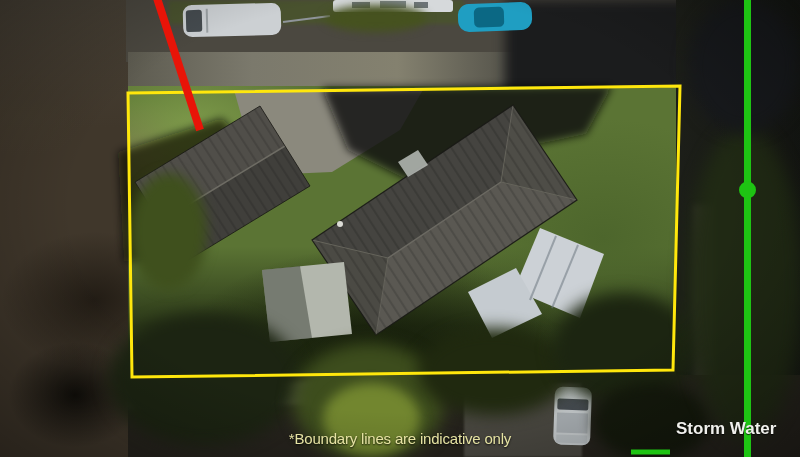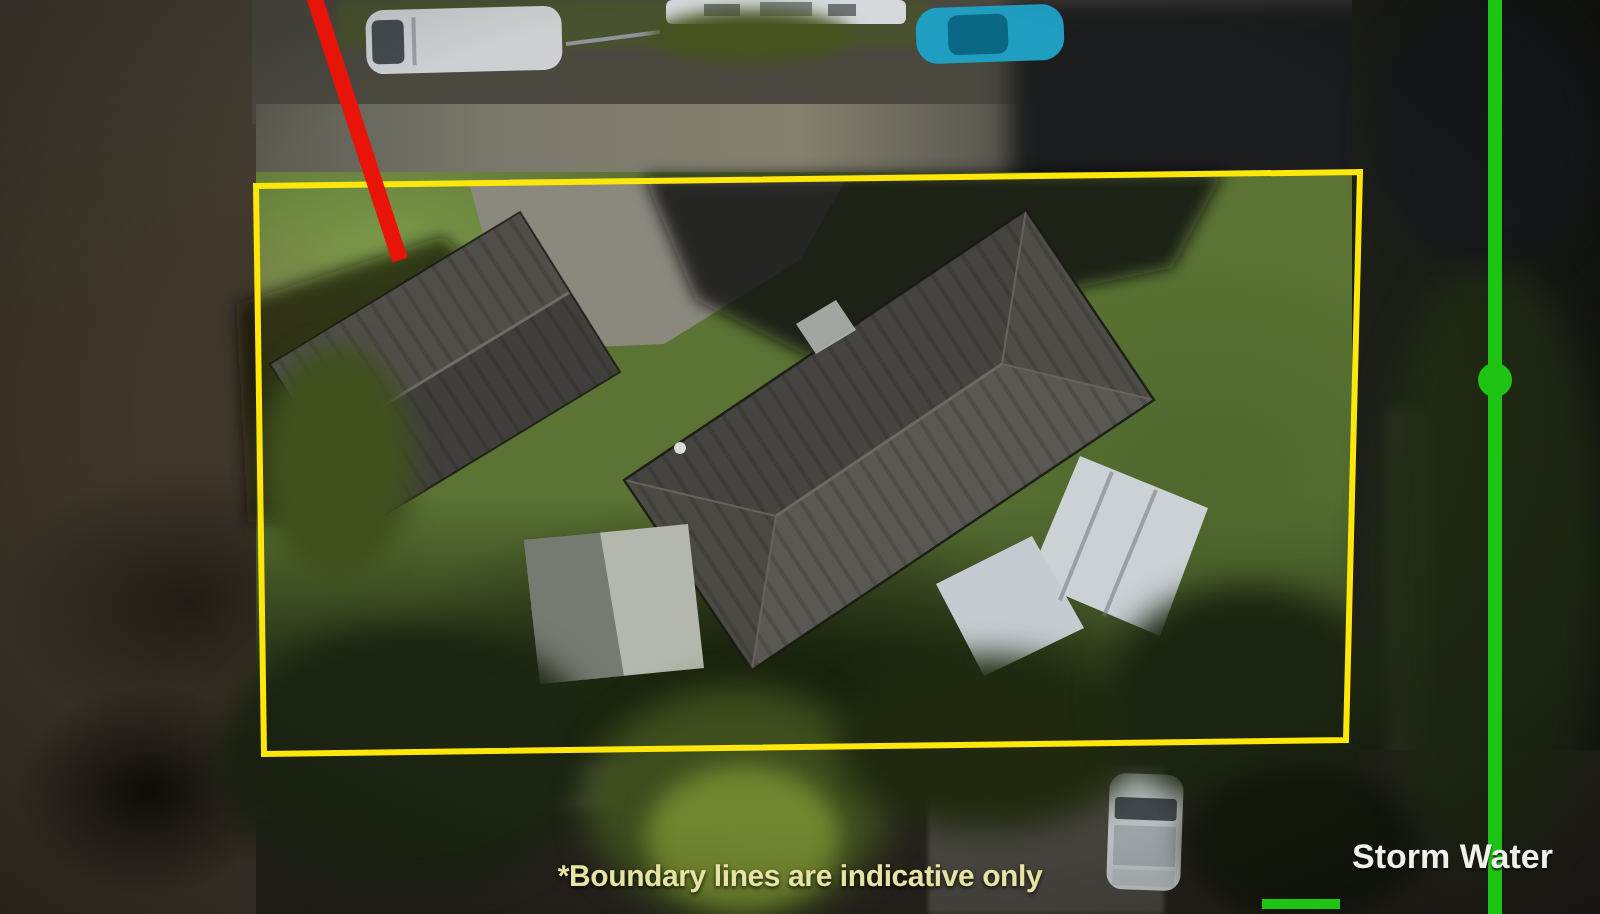--- a/index.html
+++ b/index.html
@@ -52,21 +52,21 @@
   .svg-layer{left:0;top:0;width:800px;height:457px;}
   .vignette{left:0;top:0;width:800px;height:457px;
     background:radial-gradient(ellipse at 50% 45%, transparent 58%, rgba(0,0,0,.38) 100%);}
   
   .boundary{stroke:var(--boundary-yellow,#ffe70c);}
   .redline{stroke:var(--marker-red,#e81408);}
   .greenline,.legendline{stroke:var(--storm-water-green,#1ec413);}
   .greennode{fill:var(--storm-water-green,#1ec413);}
   .caption{
     left:238px;top:430px;width:324px;text-align:center;
-    font-size:15px;font-weight:bold;letter-spacing:-.2px;
+    font-size:15px;font-weight:normal;letter-spacing:-.2px;
     color:var(--caption-text,#e6e3a3);
     text-shadow:0 1px 2px rgba(0,0,0,.85);
   }
   .legend-label{
     left:676px;top:419px;font-size:17px;font-weight:bold;
     color:var(--legend-text,#f0f0ec);text-shadow:0 1px 1px rgba(0,0,0,.8);
     white-space:nowrap;
   }
 </style>
 </head>

